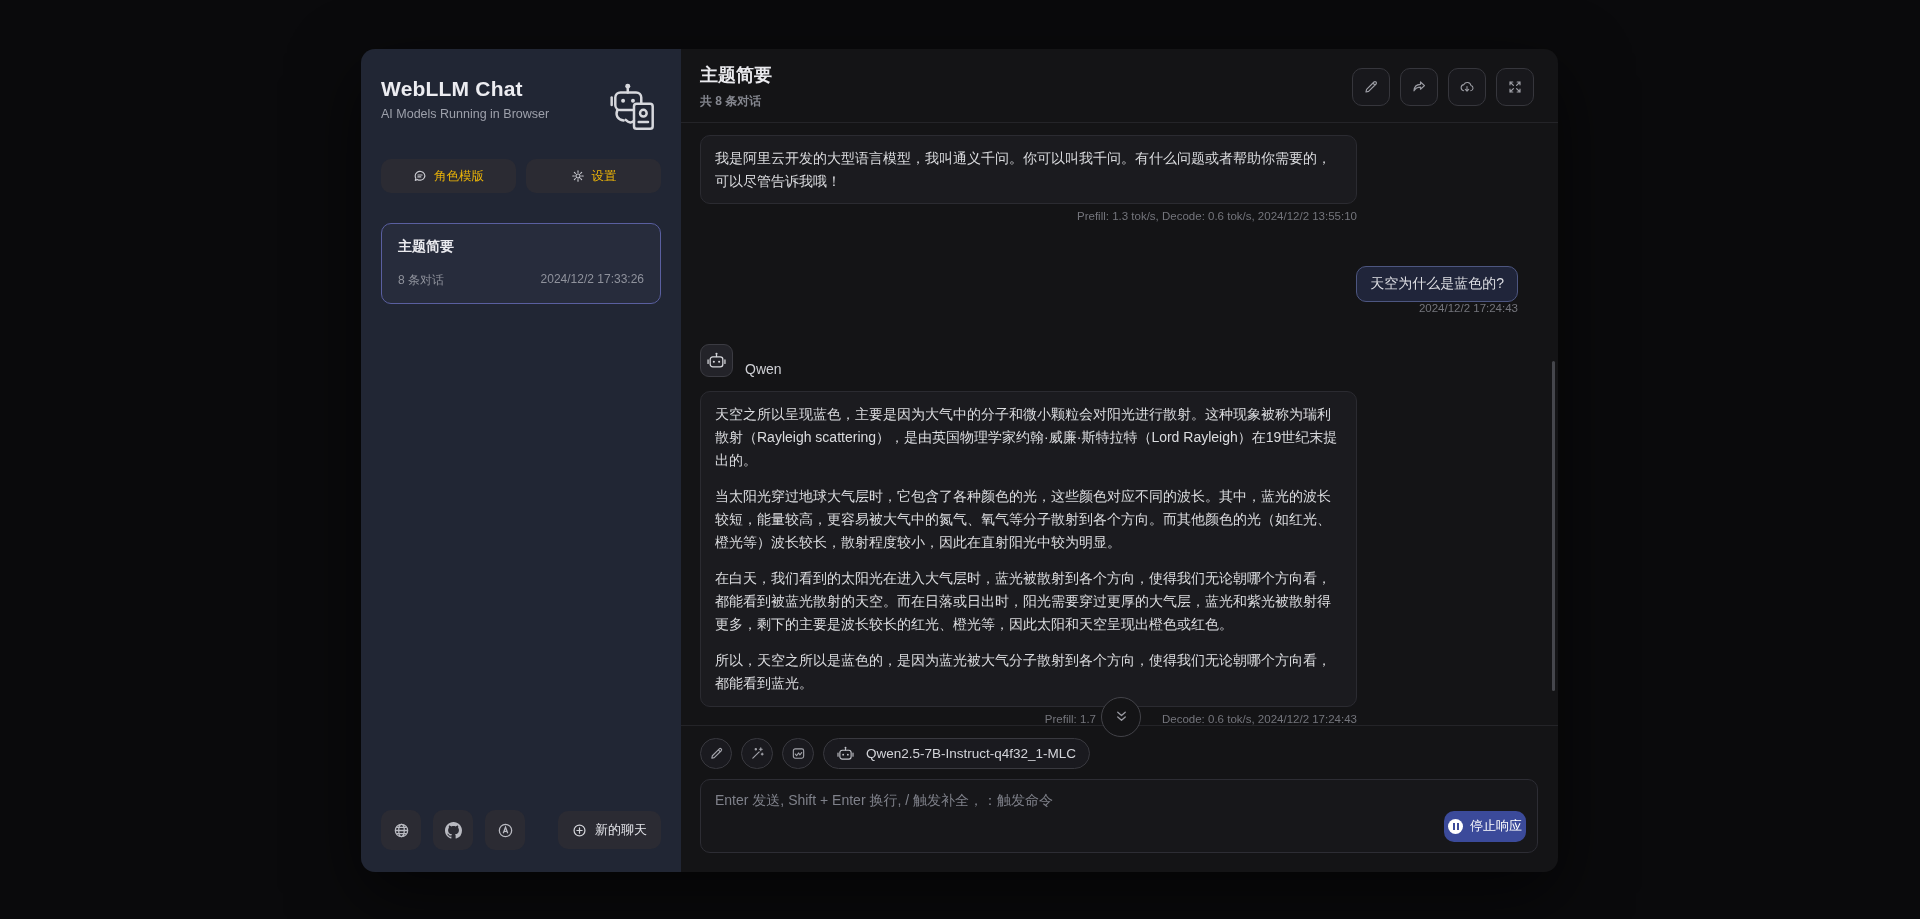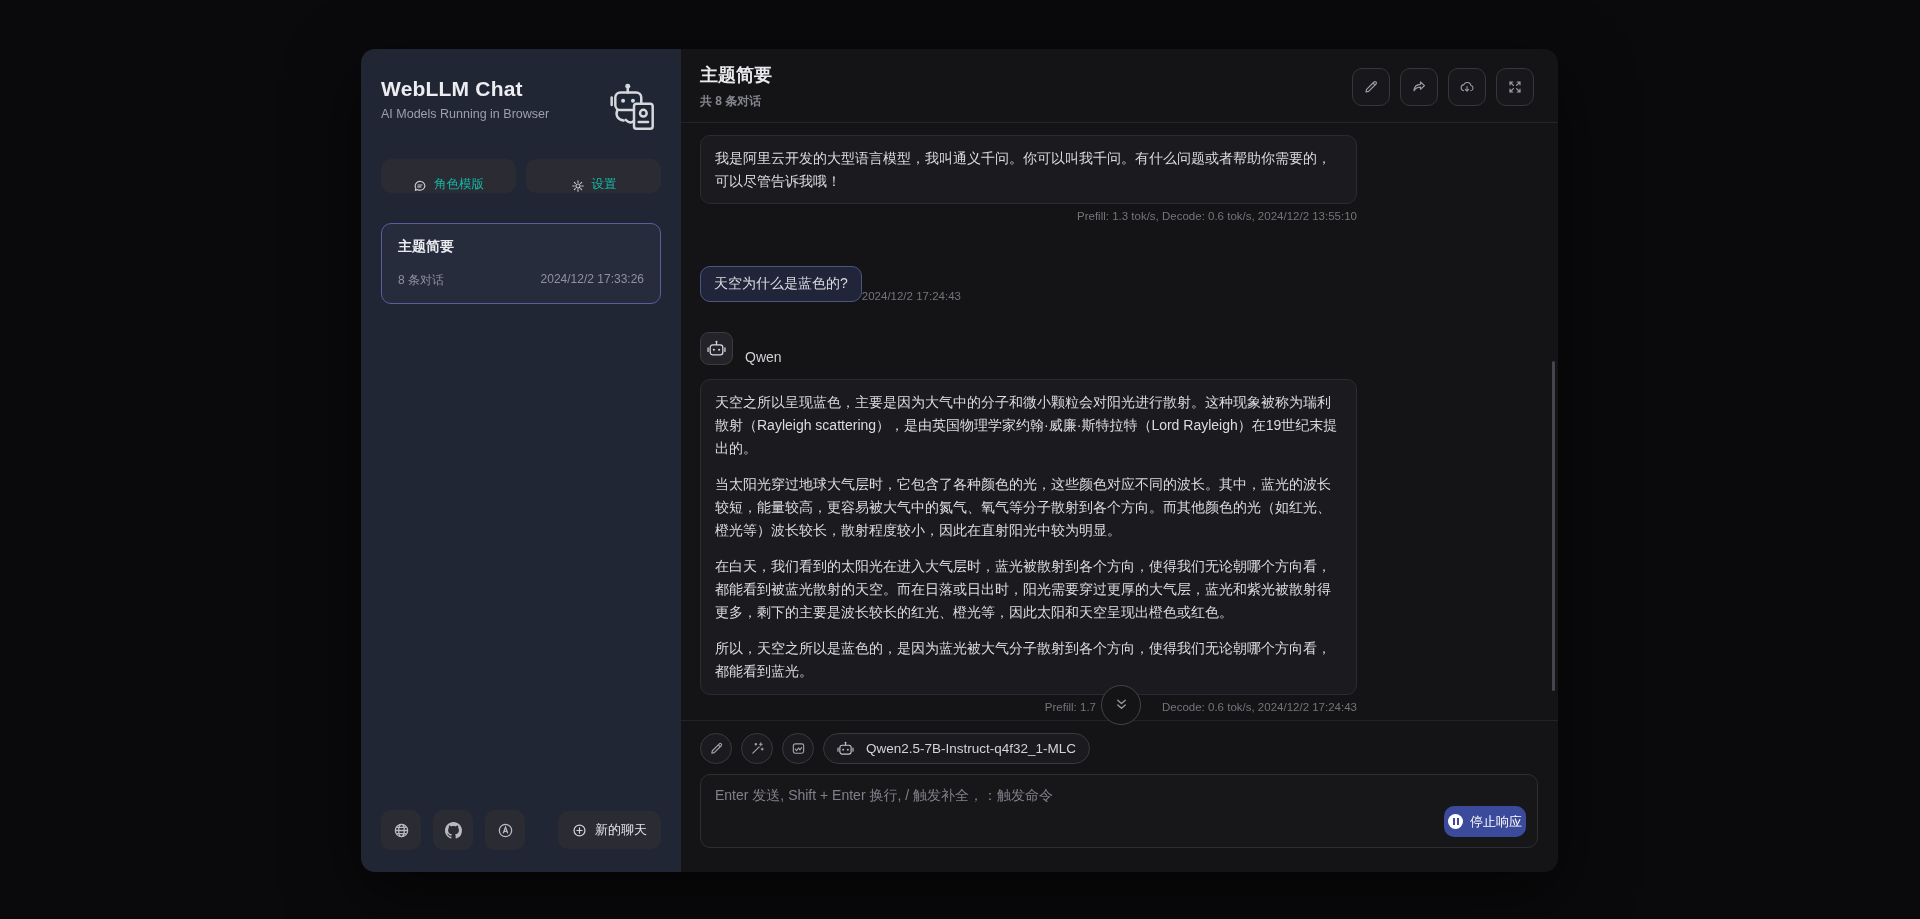--- a/index.html
+++ b/index.html
@@ -19,21 +19,21 @@
     width: 320px; background: #212634; padding: 28px 20px 22px;
     display: flex; flex-direction: column; flex-shrink: 0;
   }
   .sidebar-head { display: flex; justify-content: space-between; align-items: flex-start; }
   .app-title { font-size: 21px; font-weight: bold; color: #ececf1; letter-spacing: .2px; }
   .app-subtitle { font-size: 12.5px; color: #9da0ab; margin-top: 6px; }
   .logo { width: 54px; height: 54px; margin-top: 4px; }
   .sidebar-actions { display: flex; gap: 10px; margin-top: 24px; }
   .side-btn {
     flex: 1; height: 34px; border: none; border-radius: 10px; background: #2b2b33;
-    color: #14b8a6; font-size: 12.5px; display: flex; align-items: flex-end;
+    color: #eab308; font-size: 12.5px; display: flex; align-items: center;
     justify-content: center; gap: 7px; cursor: pointer; font-family: inherit;
   }
   .side-btn svg { width: 14px; height: 14px; stroke: #c9cad0; }
   .chat-item {
     margin-top: 30px; border: 1px solid #5a5fa0; background: #272c3c;
     border-radius: 10px; padding: 14px 16px; cursor: pointer;
   }
   .chat-item-title { font-size: 14px; font-weight: bold; color: #e9e9ee; }
   .chat-item-row { display: flex; justify-content: space-between; margin-top: 16px;
     font-size: 12px; color: #8f929c; }
@@ -67,21 +67,21 @@
   .icon-btn svg { width: 16px; height: 16px; stroke: #9a9ba2; fill: none; }
   
   .chat-body { flex: 1; padding: 12px 40px 0 19px; position: relative; }
   .assist-group { width: 657px; }
   .bubble {
     border: 1px solid #2b2b31; background: #1b1b1f; border-radius: 10px;
     padding: 11px 14px; font-size: 14px; line-height: 1.62; color: #dbdcdf;
   }
   .bubble p + p { margin-top: 14px; }
   .stats { text-align: right; font-size: 11.5px; color: #74757c; margin-top: 6px; }
-  .user-group { display: flex; flex-direction: row; align-items: flex-end; margin-top: 44px; }
+  .user-group { display: flex; flex-direction: column; align-items: flex-end; margin-top: 44px; }
   .user-bubble {
     border: 1px solid #4d5680; background: #20253a; border-radius: 10px;
     padding: 8px 13px; font-size: 14px; color: #dcdde2;
   }
   .user-time { font-size: 11.5px; color: #74757c; margin-top: 0; }
   .assist-row { display: flex; align-items: flex-end; gap: 12px; margin-top: 30px; margin-bottom: 14px; }
   .avatar {
     width: 33px; height: 33px; border-radius: 9px; background: #232329;
     border: 1px solid #3b3b42; display: flex; align-items: center; justify-content: center;
   }

